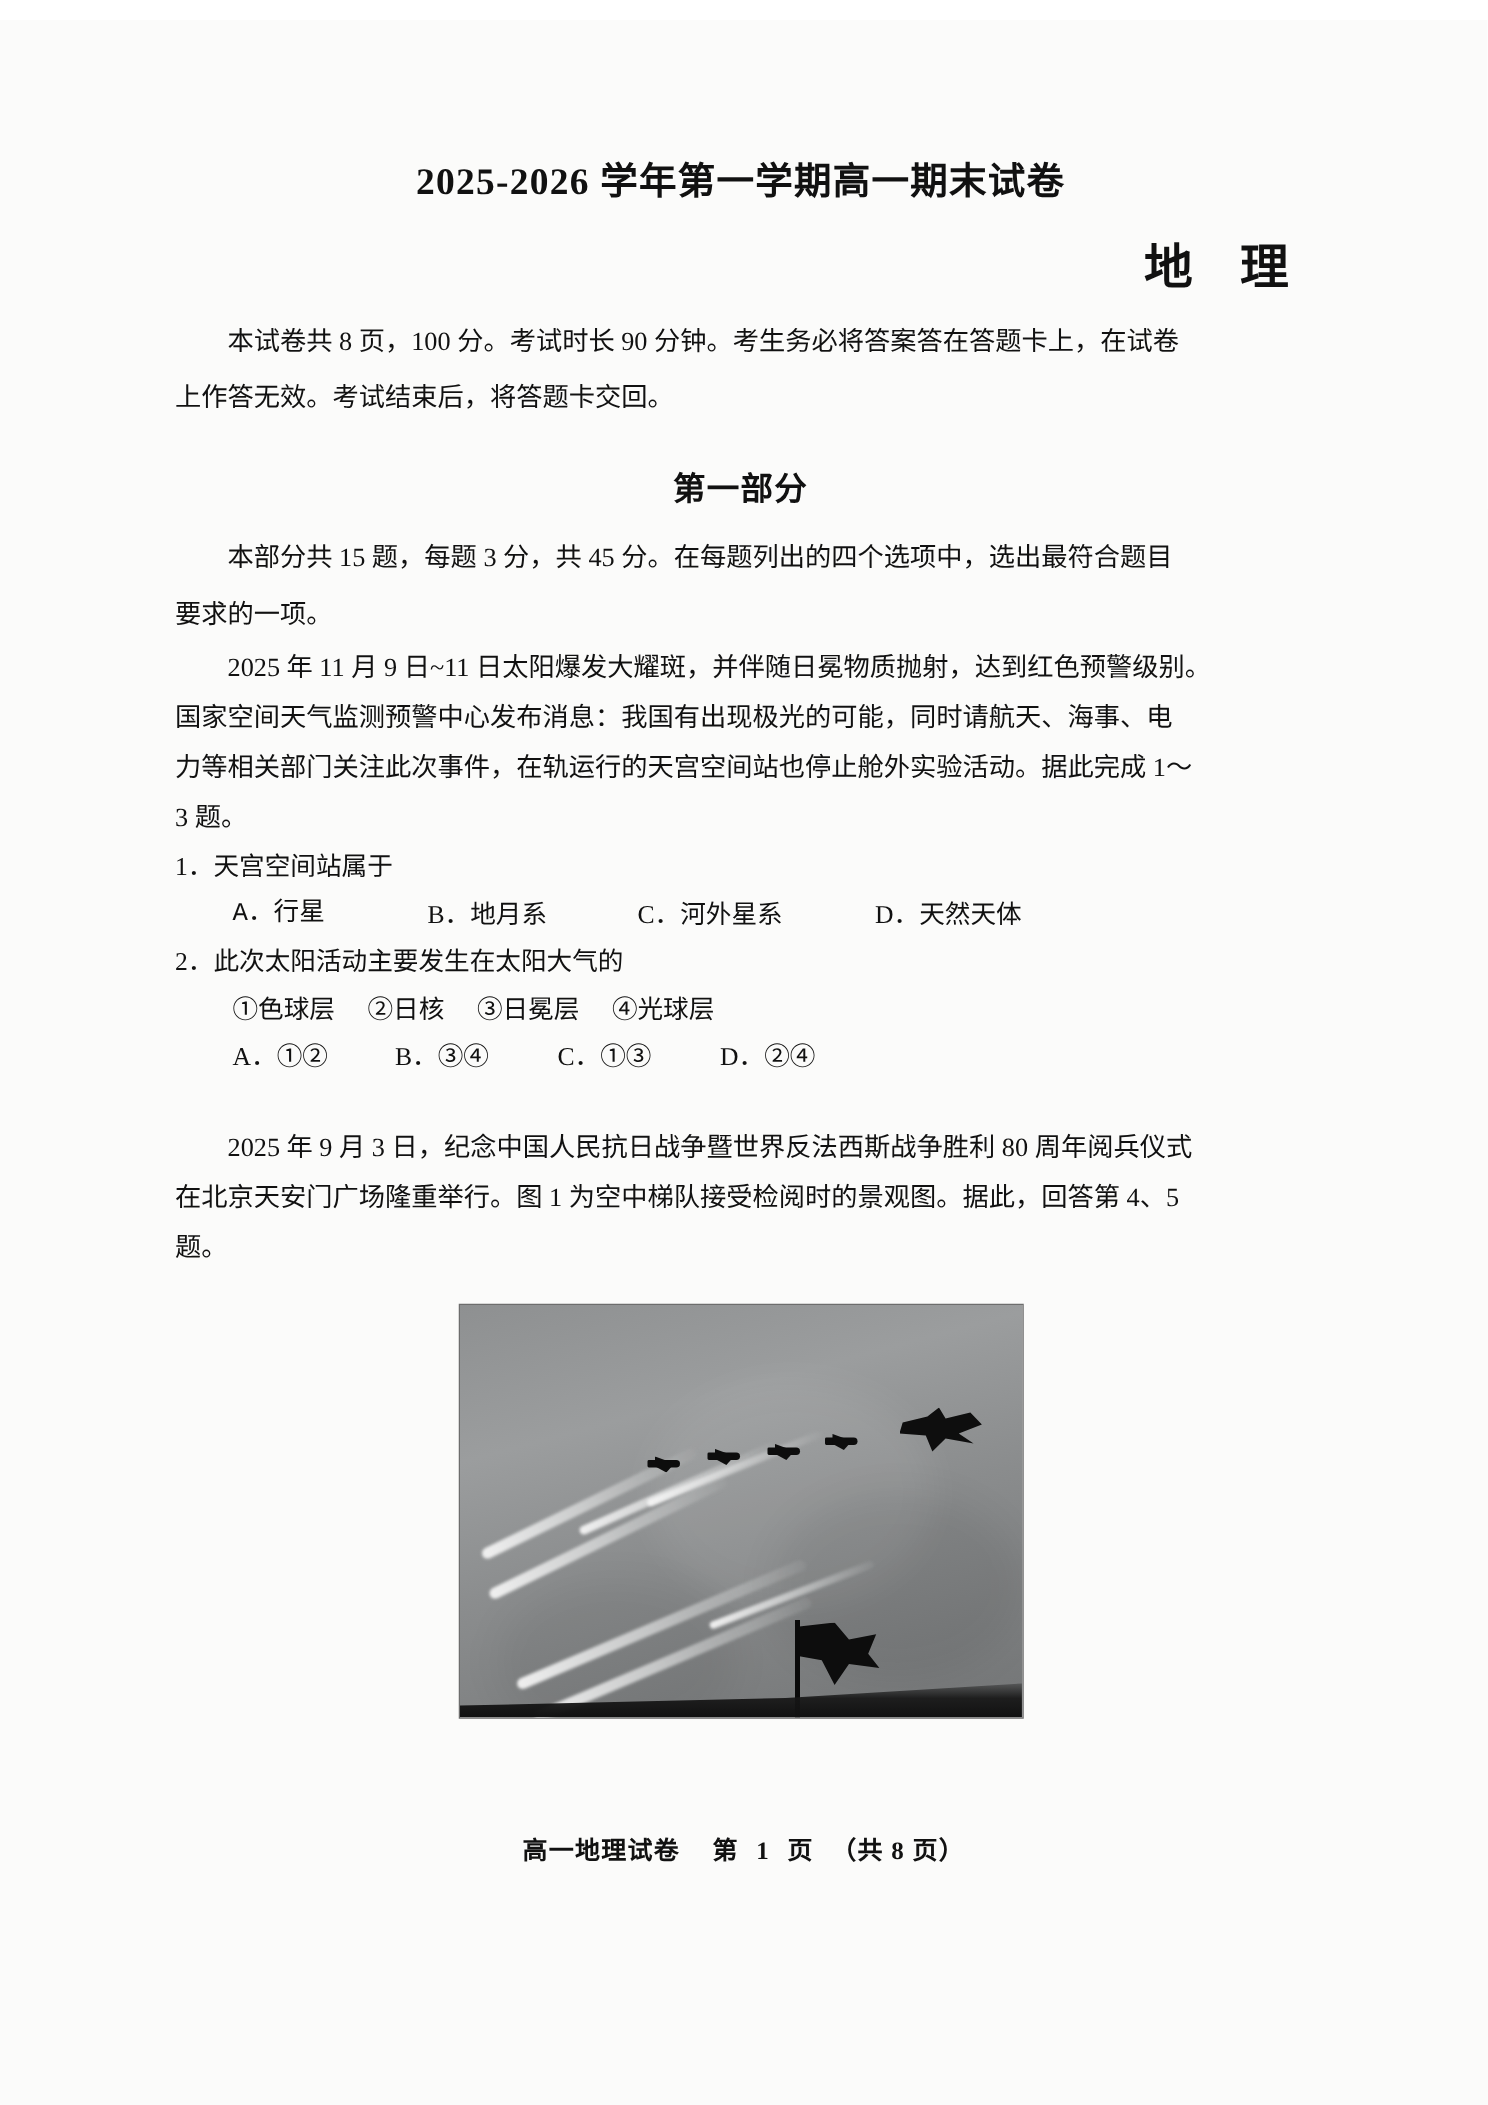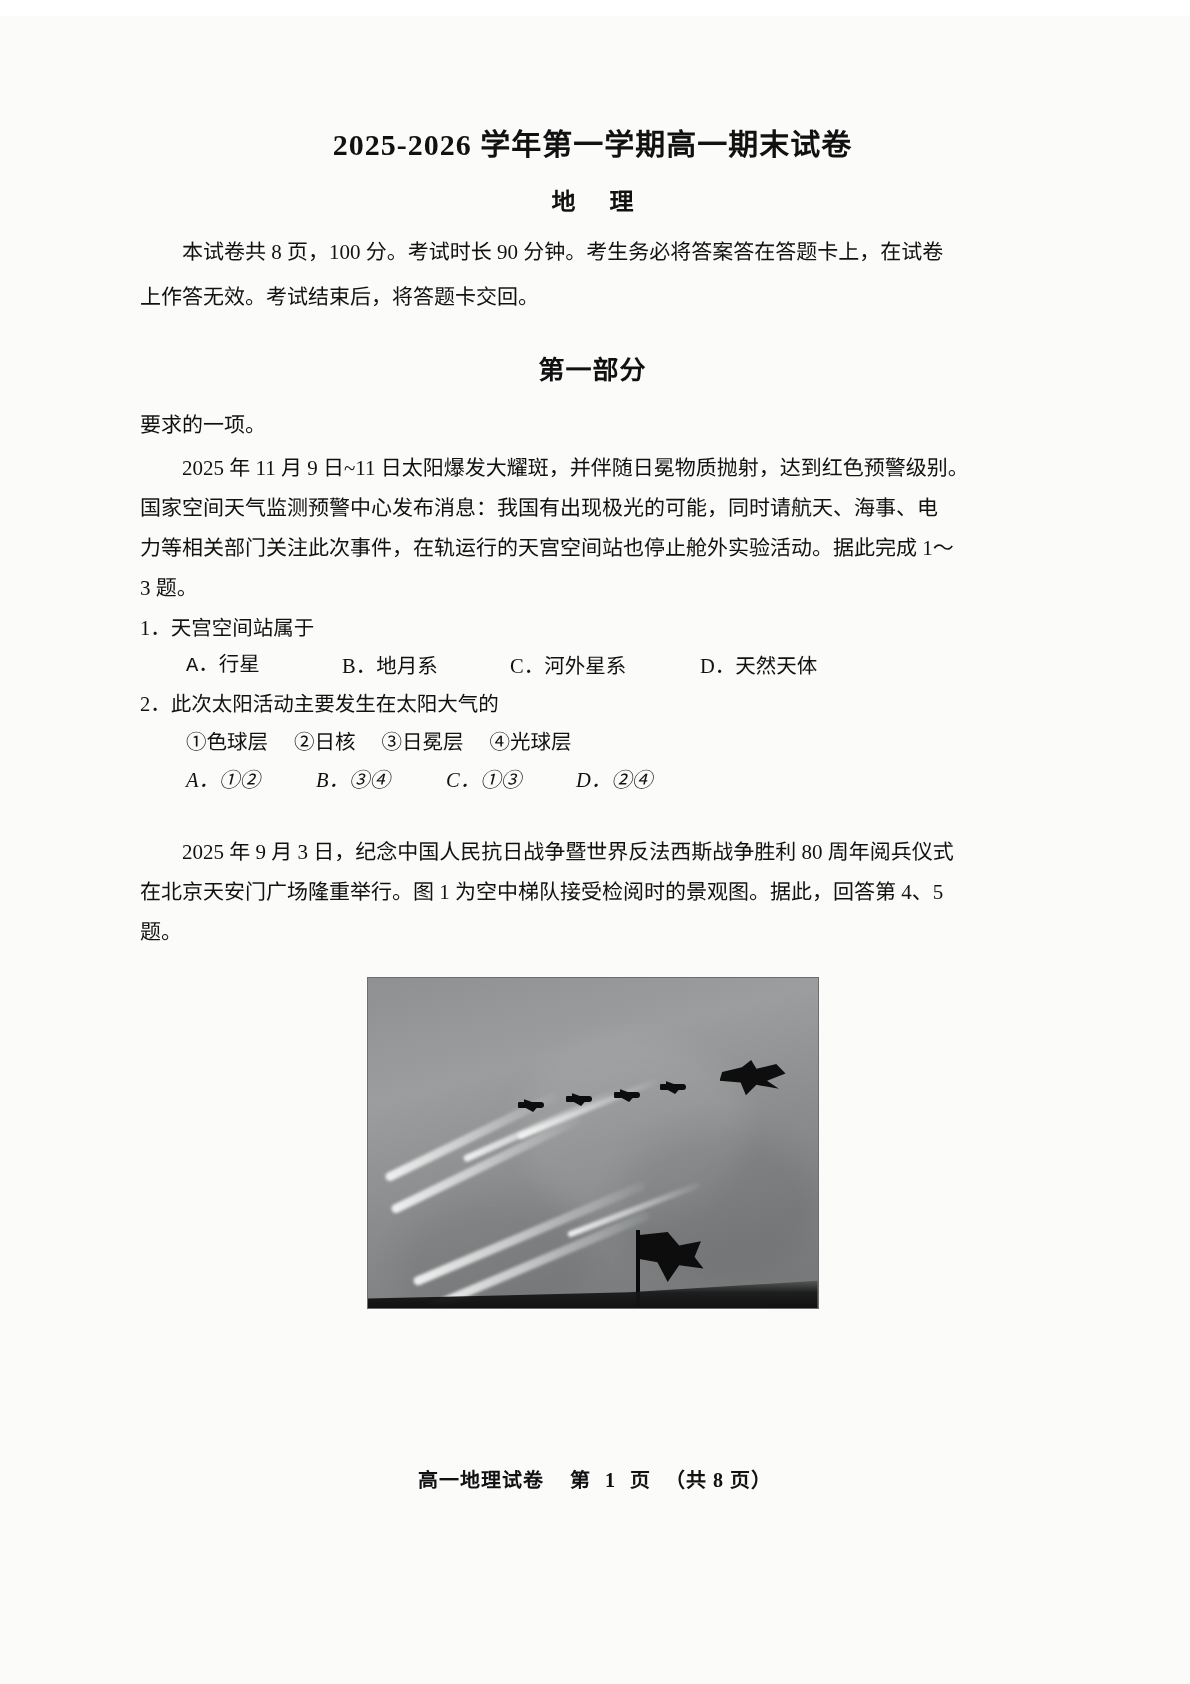--- a/index.html
+++ b/index.html
@@ -32,22 +32,22 @@
   
   .doc-title {
     text-align: center;
     font-size: 30px;
     font-weight: bold;
     letter-spacing: 1px;
     margin: 0 0 6px 0;
     font-family: "Liberation Serif", "DejaVu Serif", serif;
   }
   .doc-subject {
-    text-align: center;
-    font-size: 24px;
+    text-align: right;
+    font-size: 39px;
     font-weight: bold;
     letter-spacing: 14px;
     margin: 18px 0 14px 0;
     text-indent: 14px;
   }
   .part-title {
     text-align: center;
     font-size: 26px;
     font-weight: bold;
     letter-spacing: 1px;
@@ -79,21 +79,21 @@
     margin: 0;
     padding-left: 46px;
     font-size: 20.5px;
     line-height: 38px;
     display: flex;
   }
   .opt-a1 { width: 156px; font-family: Liberation Mono, monospace; }
   .opt-a2 { width: 168px; }
   .opt-a3 { width: 190px; }
   .opt-half { width: 362px; }
-  .circ-row > span { width: 130px; font-style: italic; }
+  .circ-row > span { width: 130px; }
   .num-row > span { margin-right: 26px; }
 
   
   .figure-wrap {
     margin: 26px 0 0 0;
     text-align: center;
   }
   .photo {
     width: 450px;
     height: 330px;
@@ -184,20 +184,21 @@
   <div class="content">
 
     <div class="doc-title">2025-2026 学年第一学期高一期末试卷</div>
     <div class="doc-subject">地 理</div>
 
     <p class="para indent">本试卷共 8 页，100 分。考试时长 90 分钟。考生务必将答案答在答题卡上，在试卷</p>
     <p class="para">上作答无效。考试结束后，将答题卡交回。</p>
 
     <div class="part-title">第一部分</div>
 
+    <p class="para indent">本部分共 15 题，每题 3 分，共 45 分。在每题列出的四个选项中，选出最符合题目</p>
     <p class="para">要求的一项。</p>
 
     <p class="para indent tight">2025 年 11 月 9 日~11 日太阳爆发大耀斑，并伴随日冕物质抛射，达到红色预警级别。</p>
     <p class="para tight">国家空间天气监测预警中心发布消息：我国有出现极光的可能，同时请航天、海事、电</p>
     <p class="para tight">力等相关部门关注此次事件，在轨运行的天宫空间站也停止舱外实验活动。据此完成 1～</p>
     <p class="para tight">3 题。</p>
 
     <div class="question">
       <p class="q-stem">
         <span>1．</span><span>天宫空间站属于</span>

